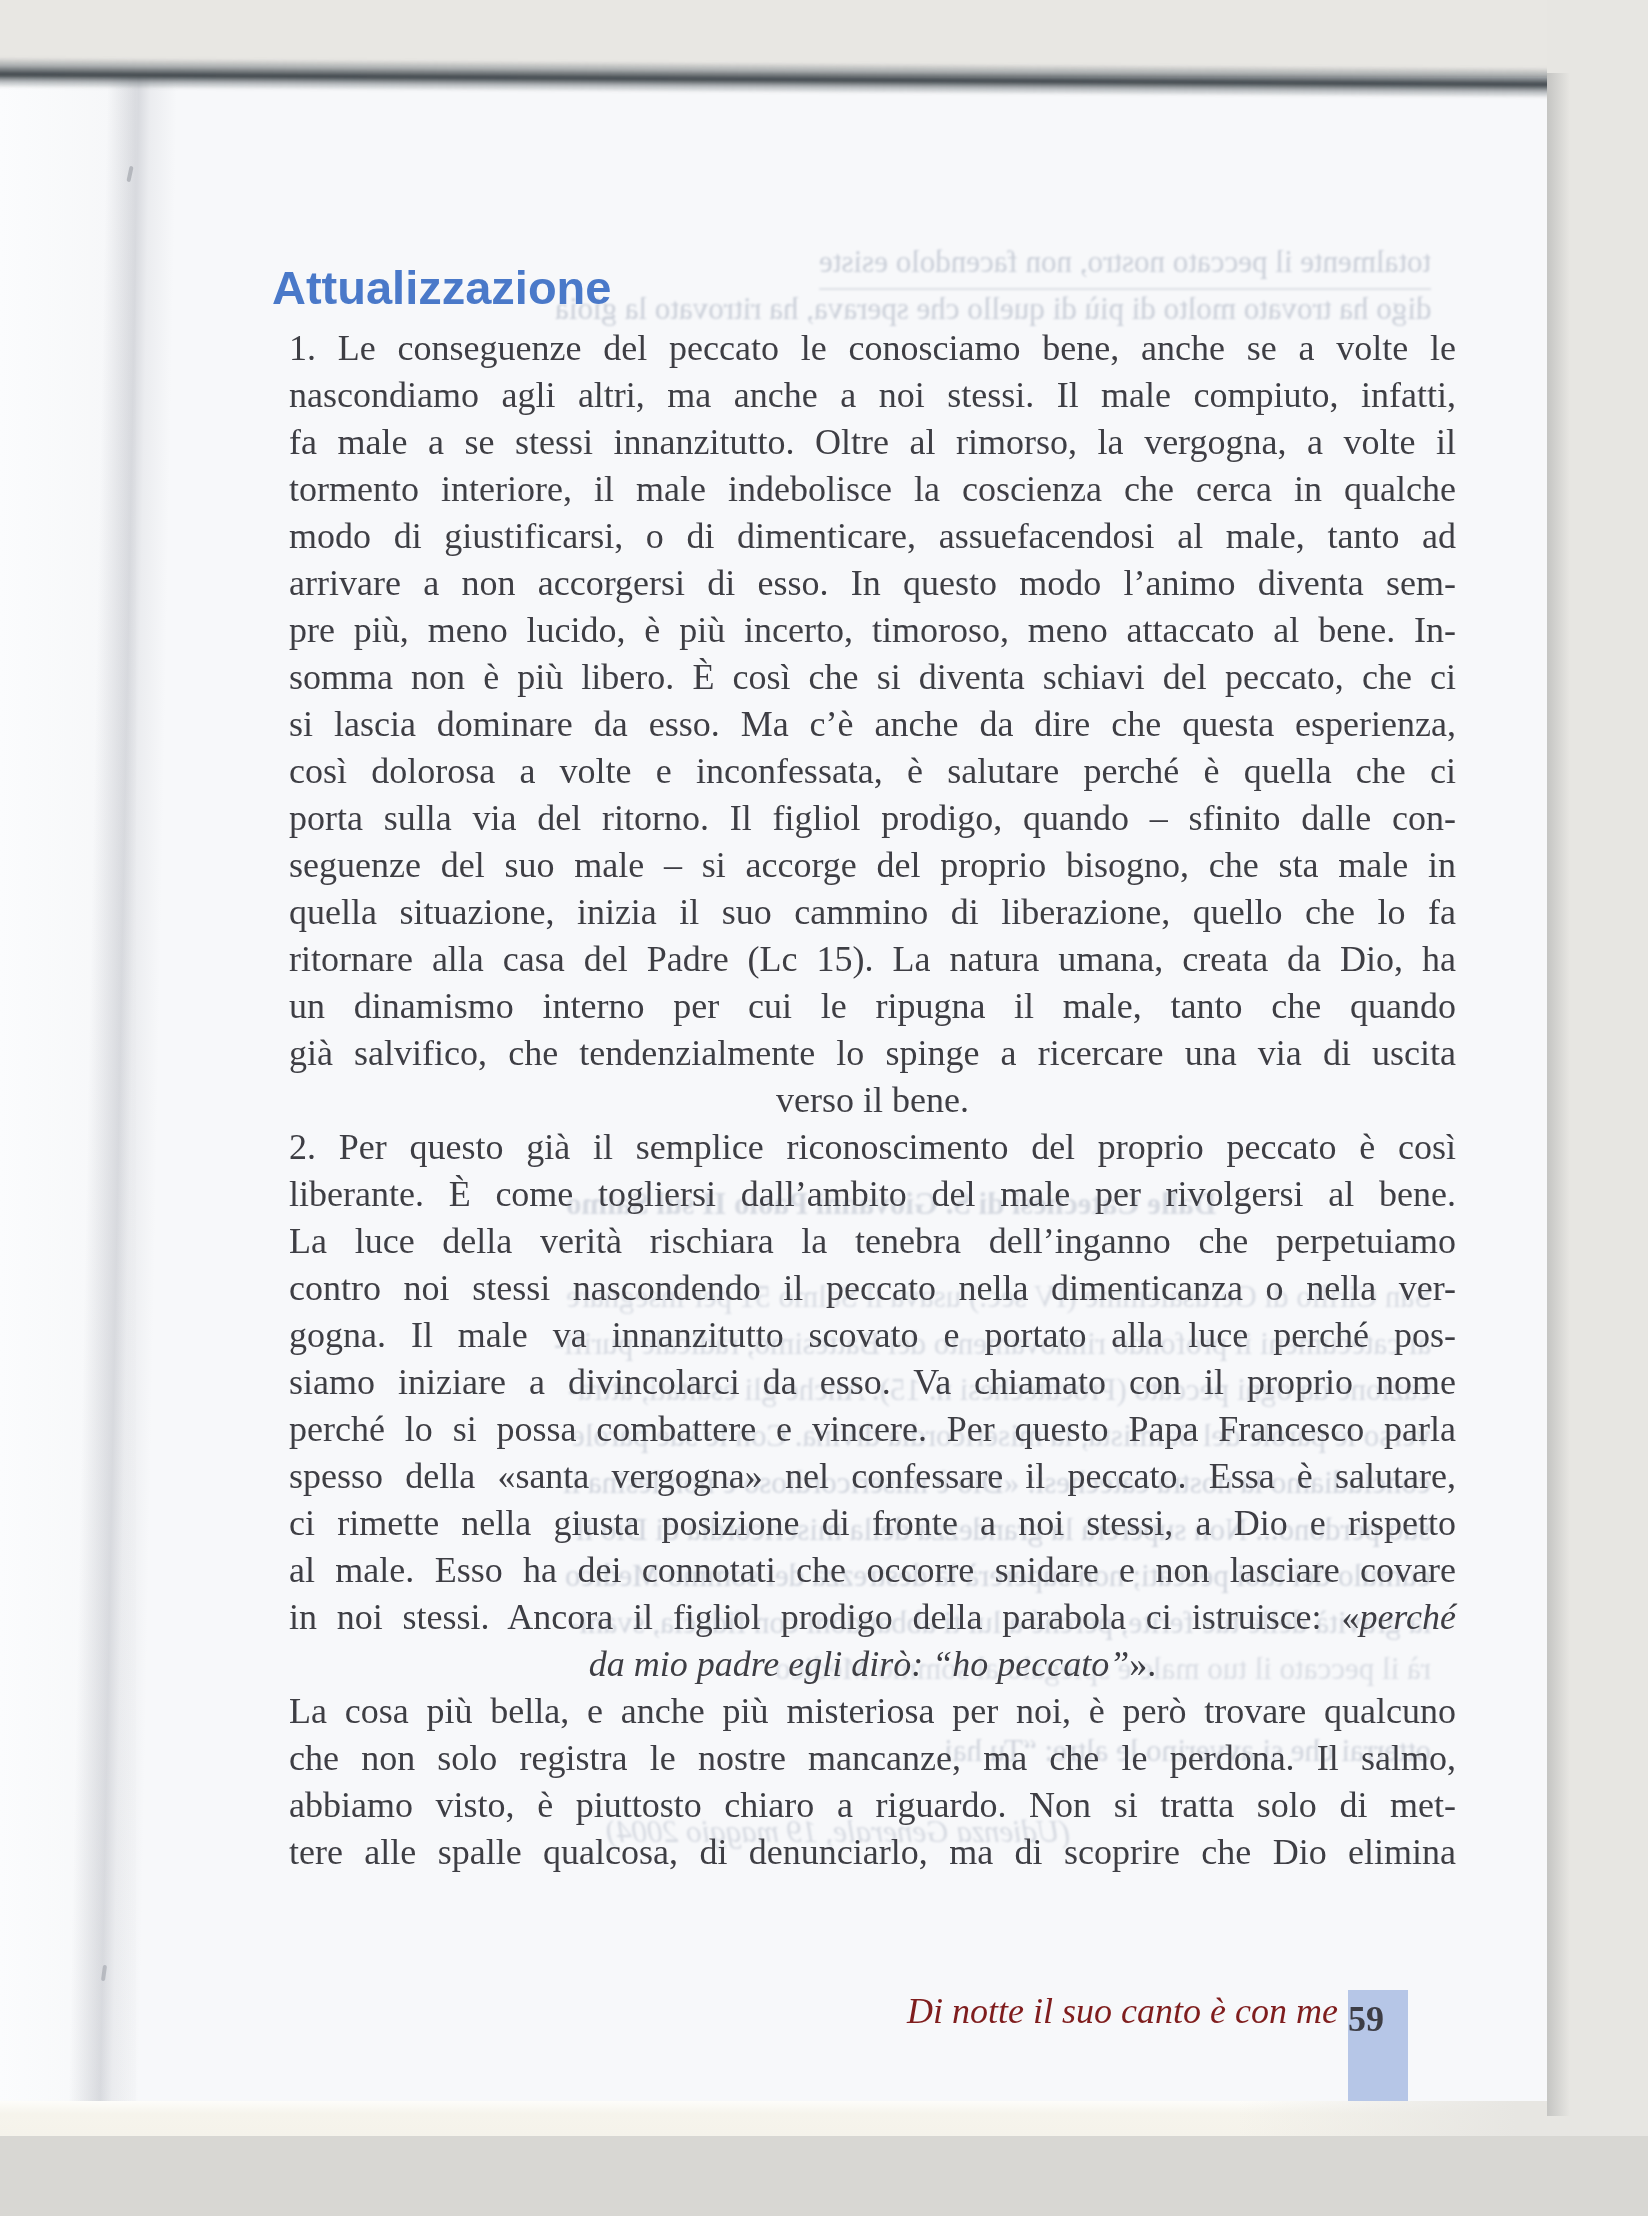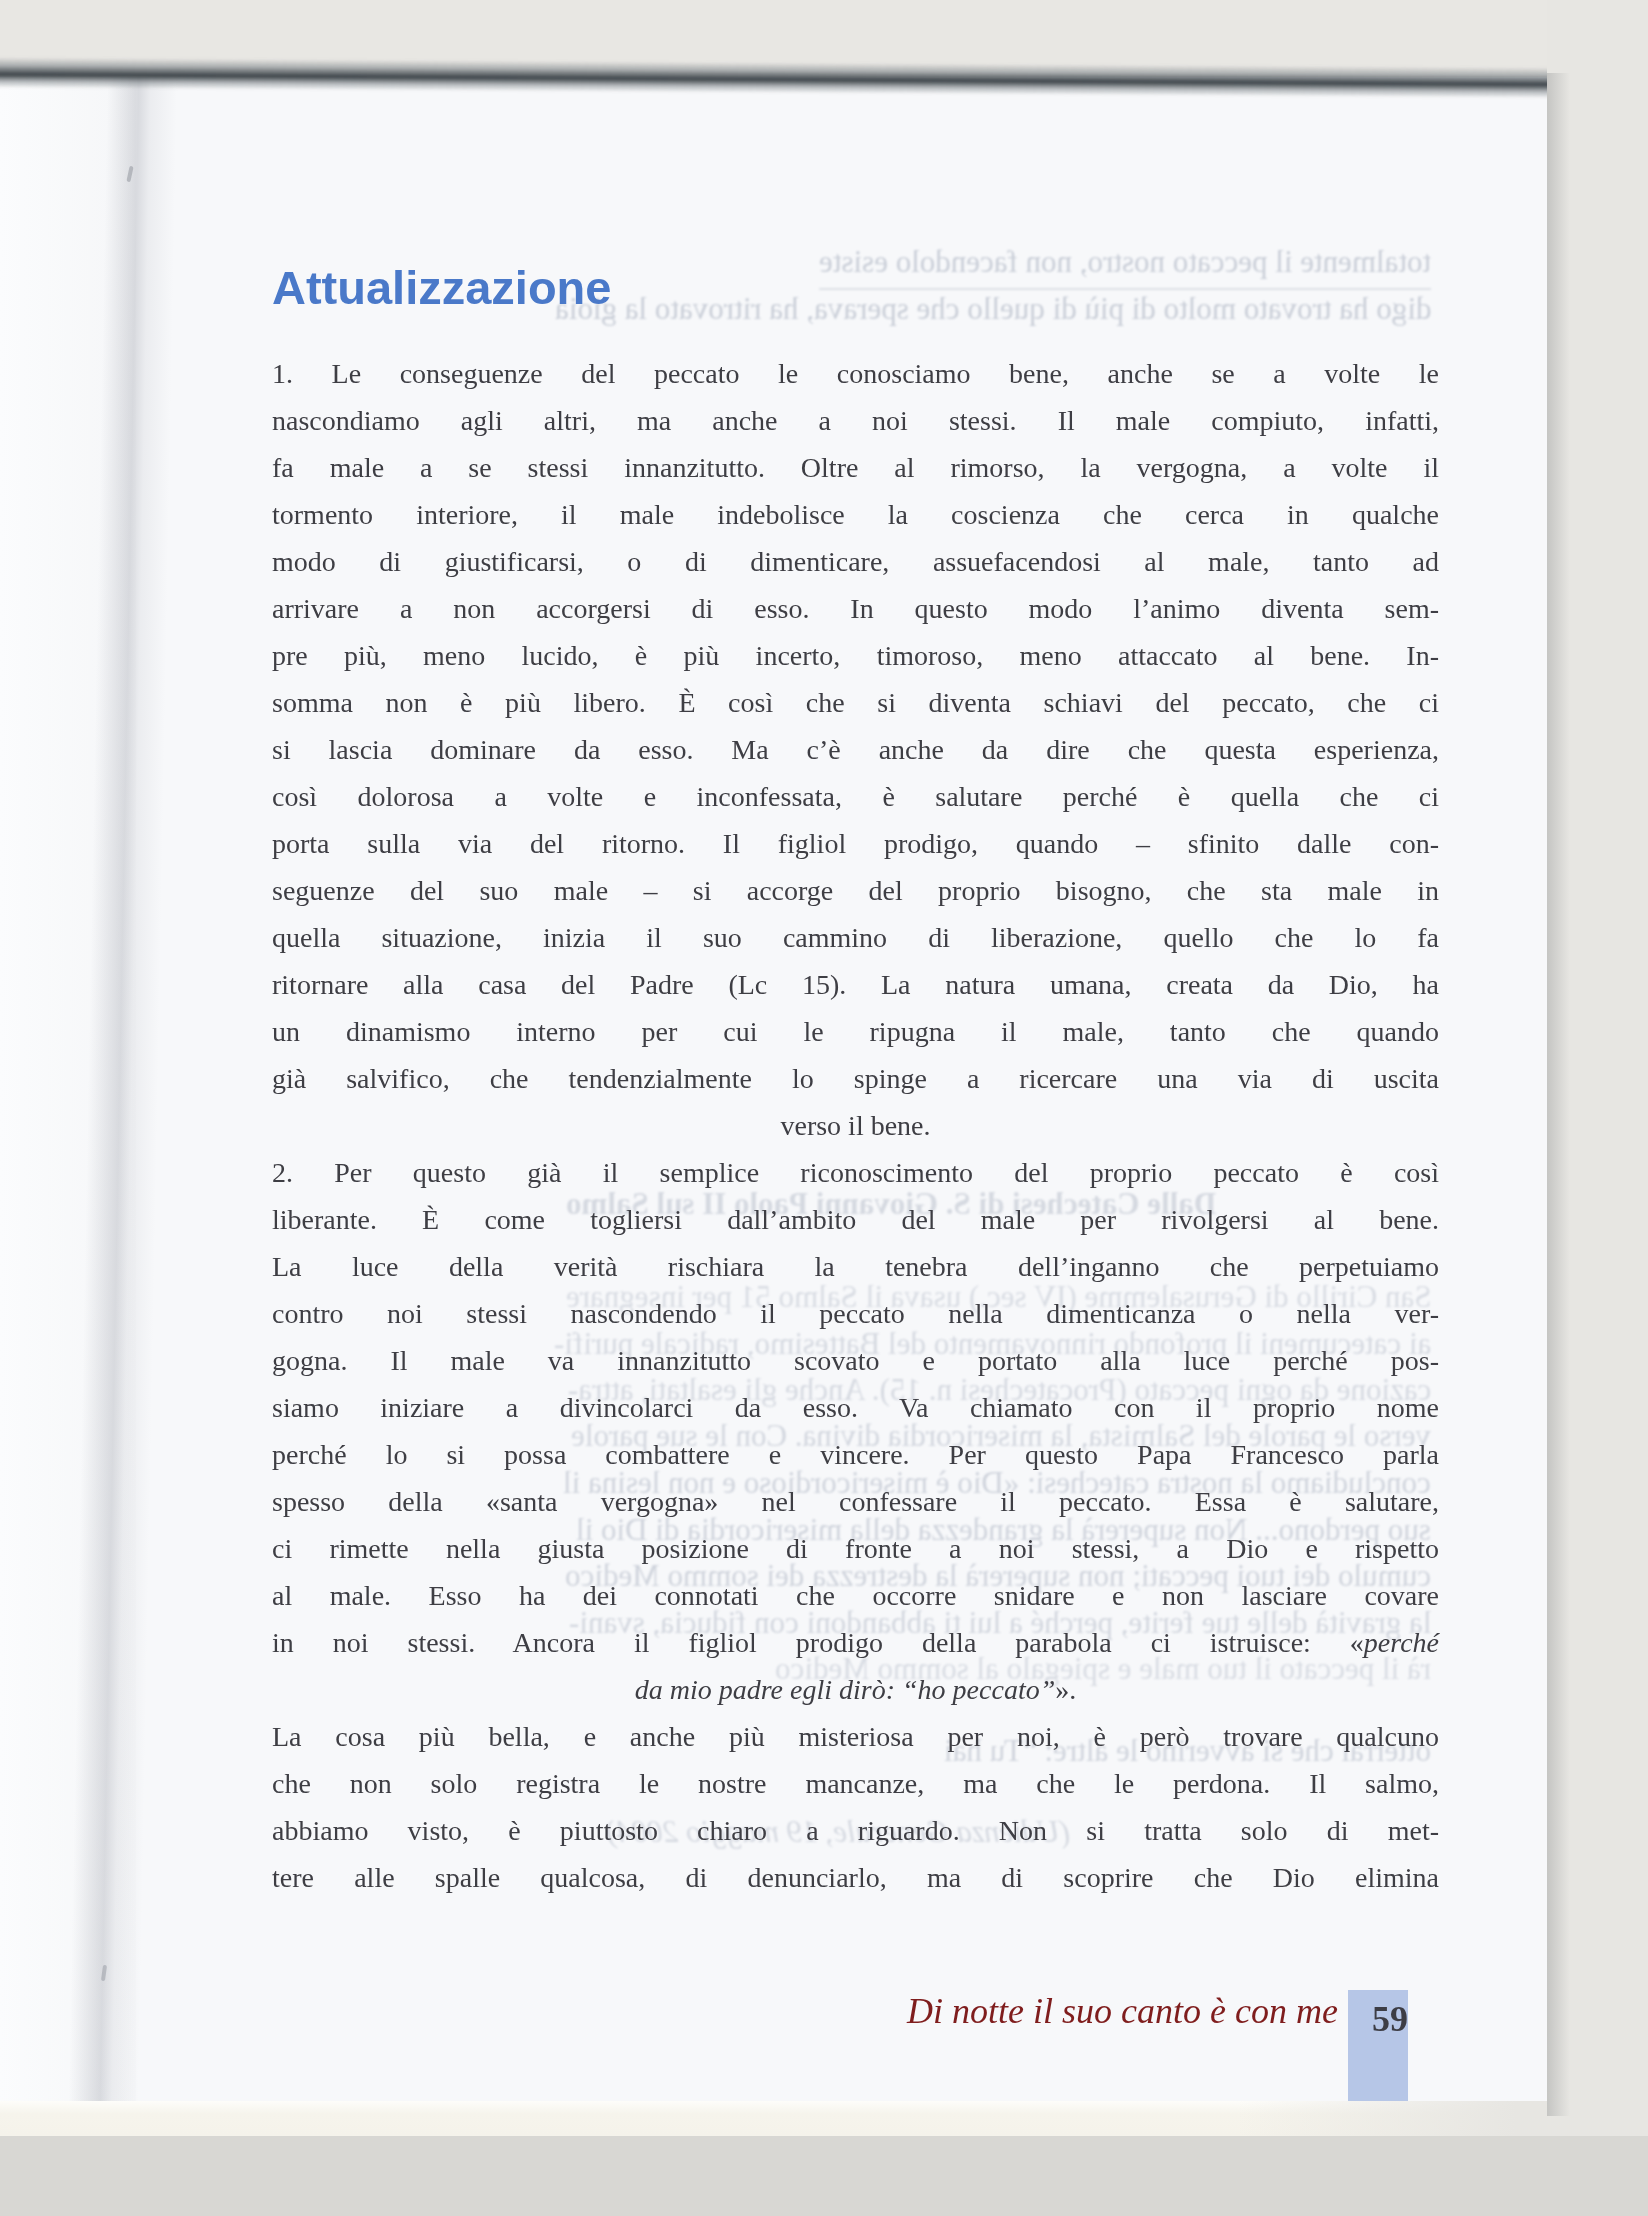--- a/index.html
+++ b/index.html
@@ -43,33 +43,33 @@
     position:absolute;left:1547px;top:73px;width:23px;height:2043px;
     background:linear-gradient(to right,rgba(60,65,70,0.20),rgba(60,65,70,0));
   }
   
   .heading{
     position:absolute;left:272px;top:229px;
     font-family:"Liberation Sans",sans-serif;font-weight:bold;
     font-size:47px;color:#4a79c9;z-index:4;
   }
   .bodytext{
-    position:absolute;left:272px;top:325px;width:1167px;
-    font-size:28px;line-height:47px;color:#3e3e44;z-index:4;margin-top:25px;
+    position:absolute;left:289px;top:325px;width:1167px;
+    font-size:36px;line-height:47px;color:#3e3e44;z-index:4;
   }
   .bline{text-align:center;}
   .bline.just{text-align:justify;text-align-last:justify;}
   .it{font-style:italic;}
   .footer-title{
     position:absolute;top:1990px;right:311px;
     font-style:italic;font-size:36px;color:#9a9a9a;z-index:4;white-space:nowrap;
   }
   .pagenum-box{
     position:absolute;left:1348px;top:1990px;width:60px;height:111px;
-    background:#b6c6e7;text-align:right;z-index:4;
+    background:#b6c6e7;text-align:left;z-index:4;
   }
   .pagenum-box span{
     display:block;margin-top:8px;font-size:36px;font-weight:bold;color:#3d3d45;
     font-family:"Liberation Serif",serif;
   }
   
   .ghost{
     position:absolute;transform:scaleX(-1);
     color:#5f6d88;font-size:31px;line-height:1;
     filter:blur(1px);white-space:nowrap;z-index:2;

